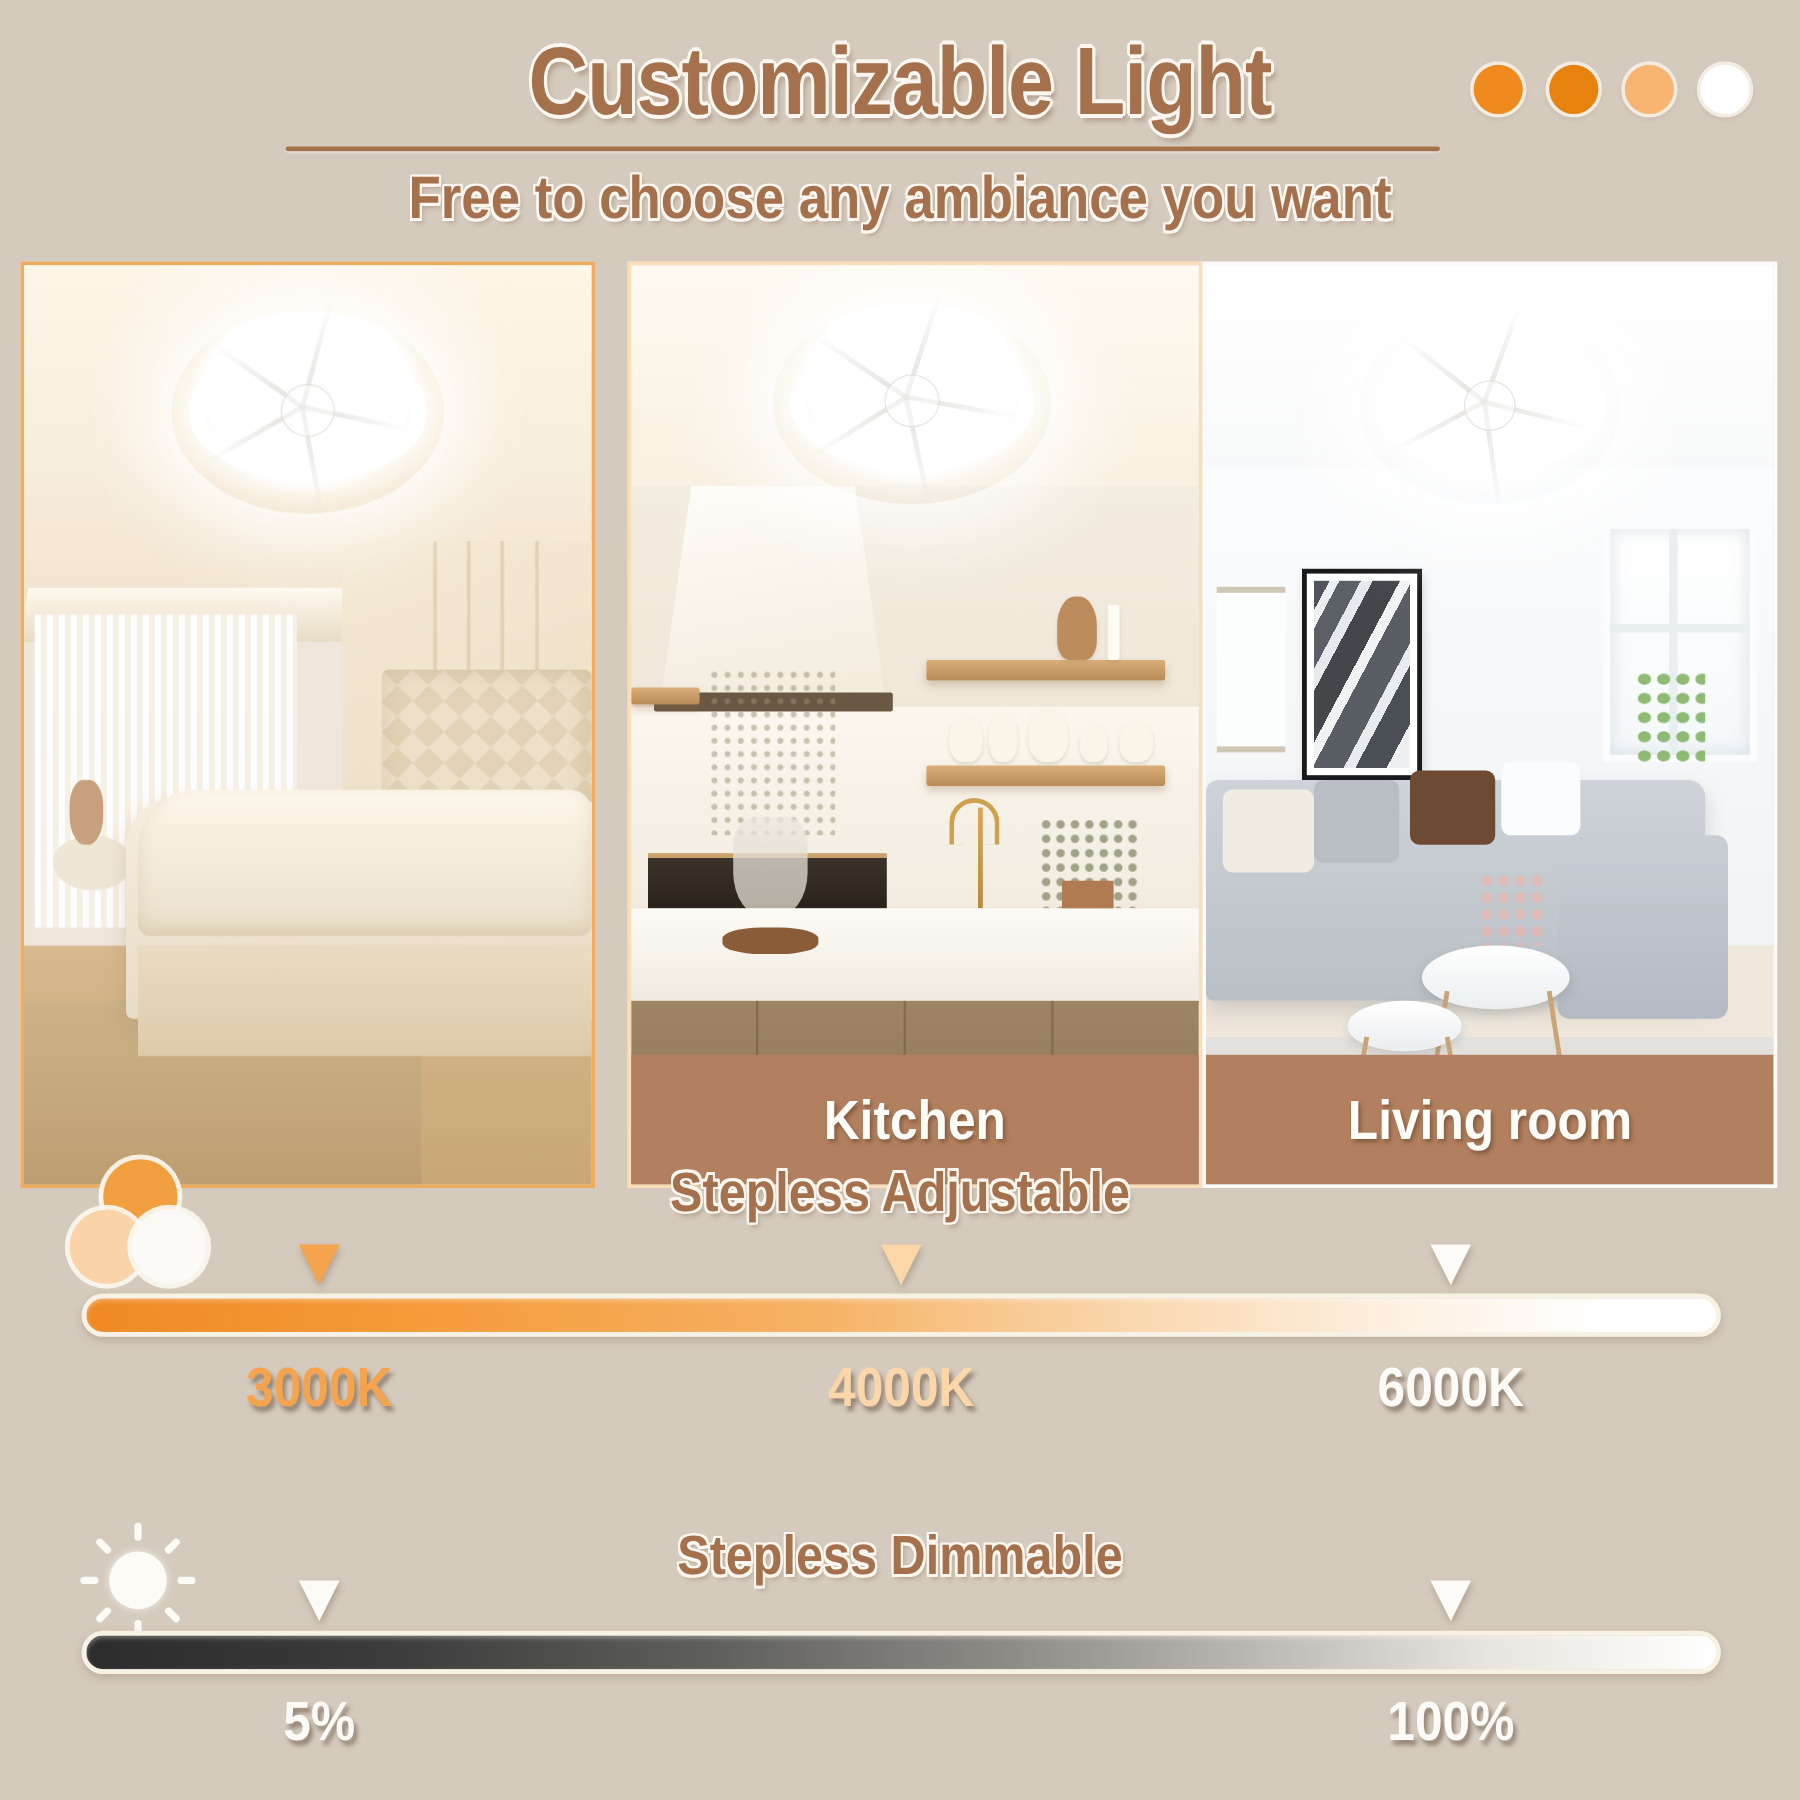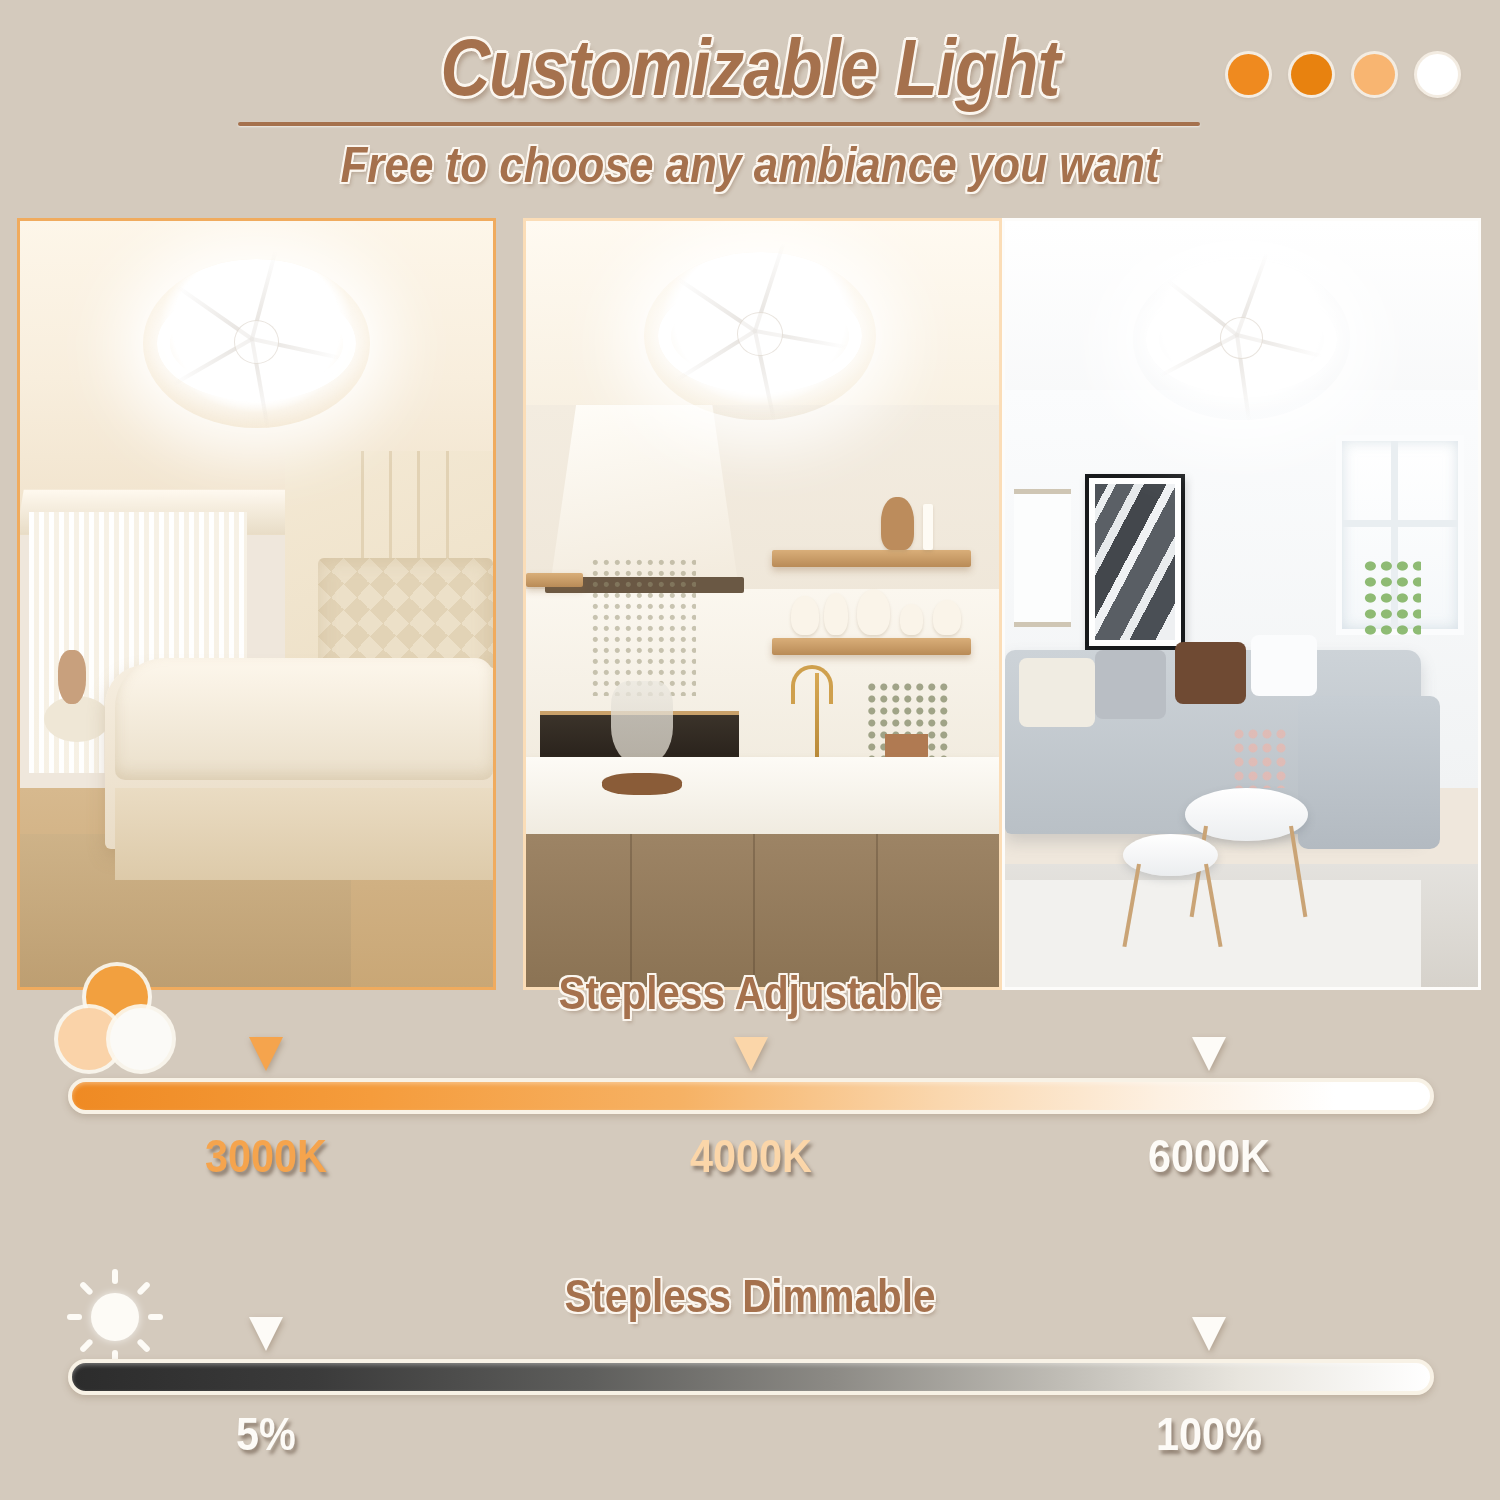--- a/index.html
+++ b/index.html
@@ -6,21 +6,21 @@
   * { margin:0; padding:0; box-sizing:border-box; }
   html,body { width:1500px; height:1500px; }
   body {
     background:#d4cabd;
     font-family:"Liberation Sans", sans-serif;
     position:relative;
     overflow:hidden;
   }
 
   
-  #header { position:absolute; left:0; top:0; width:1500px; height:205px;font-style:italic; }
+  #header { position:absolute; left:0; top:0; width:1500px; height:205px; }
 
   #main-title {
     position:absolute; left:0; top:22px; width:1500px;
     text-align:center;
     font-size:80px; font-weight:bold;
     font-family:"Liberation Sans Narrow","Liberation Sans",sans-serif;
     transform:scaleX(0.86);
     color:#a5714d;
     letter-spacing:-1px;
     text-shadow:
@@ -368,20 +368,23 @@
       <div class="fixture" style="left:25%;top:4%;width:49%;height:22%">
         <div class="ring"></div>
         <div class="blade" style="transform:rotate(10deg)"></div>
         <div class="blade" style="transform:rotate(78deg)"></div>
         <div class="blade" style="transform:rotate(148deg)"></div>
         <div class="blade" style="transform:rotate(214deg)"></div>
         <div class="blade" style="transform:rotate(288deg)"></div>
         <div class="hub"></div>
       </div>
     </div>
+    <div class="room-caption" style="background: rgb(178, 128, 94);">
+      <span>Kitchen</span>
+    </div>
   </div>
 
   <div class="panel" id="panel-2" style="border-color: rgb(253, 252, 250);">
     <div class="scene">
       <div class="lv-ceiling"></div>
       <div class="lv-wall"></div>
       <div class="lv-poster"></div>
       <div class="lv-frame">
           <div class="lv-art"></div>
         </div>
@@ -408,20 +411,23 @@
       <div class="fixture" style="left:27%;top:5%;width:46%;height:21%">
         <div class="ring"></div>
         <div class="blade" style="transform:rotate(14deg)"></div>
         <div class="blade" style="transform:rotate(82deg)"></div>
         <div class="blade" style="transform:rotate(152deg)"></div>
         <div class="blade" style="transform:rotate(218deg)"></div>
         <div class="blade" style="transform:rotate(290deg)"></div>
         <div class="hub"></div>
       </div>
     </div>
+    <div class="room-caption" style="background: rgb(178, 128, 94);">
+      <span>Living room</span>
+    </div>
   </div>
 </div>
 
 <div class="slider-section" id="section-cct">
   <div id="cct-icon">
     <div class="tri-circle" style="left:28px;top:0;background:#f2a03f"></div>
     <div class="tri-circle" style="left:0;top:42px;background:#fad3a9"></div>
     <div class="tri-circle" style="left:52px;top:42px;background:#fbfaf7"></div>
   </div>
   <div class="section-heading" id="heading-cct">Stepless Adjustable</div>

